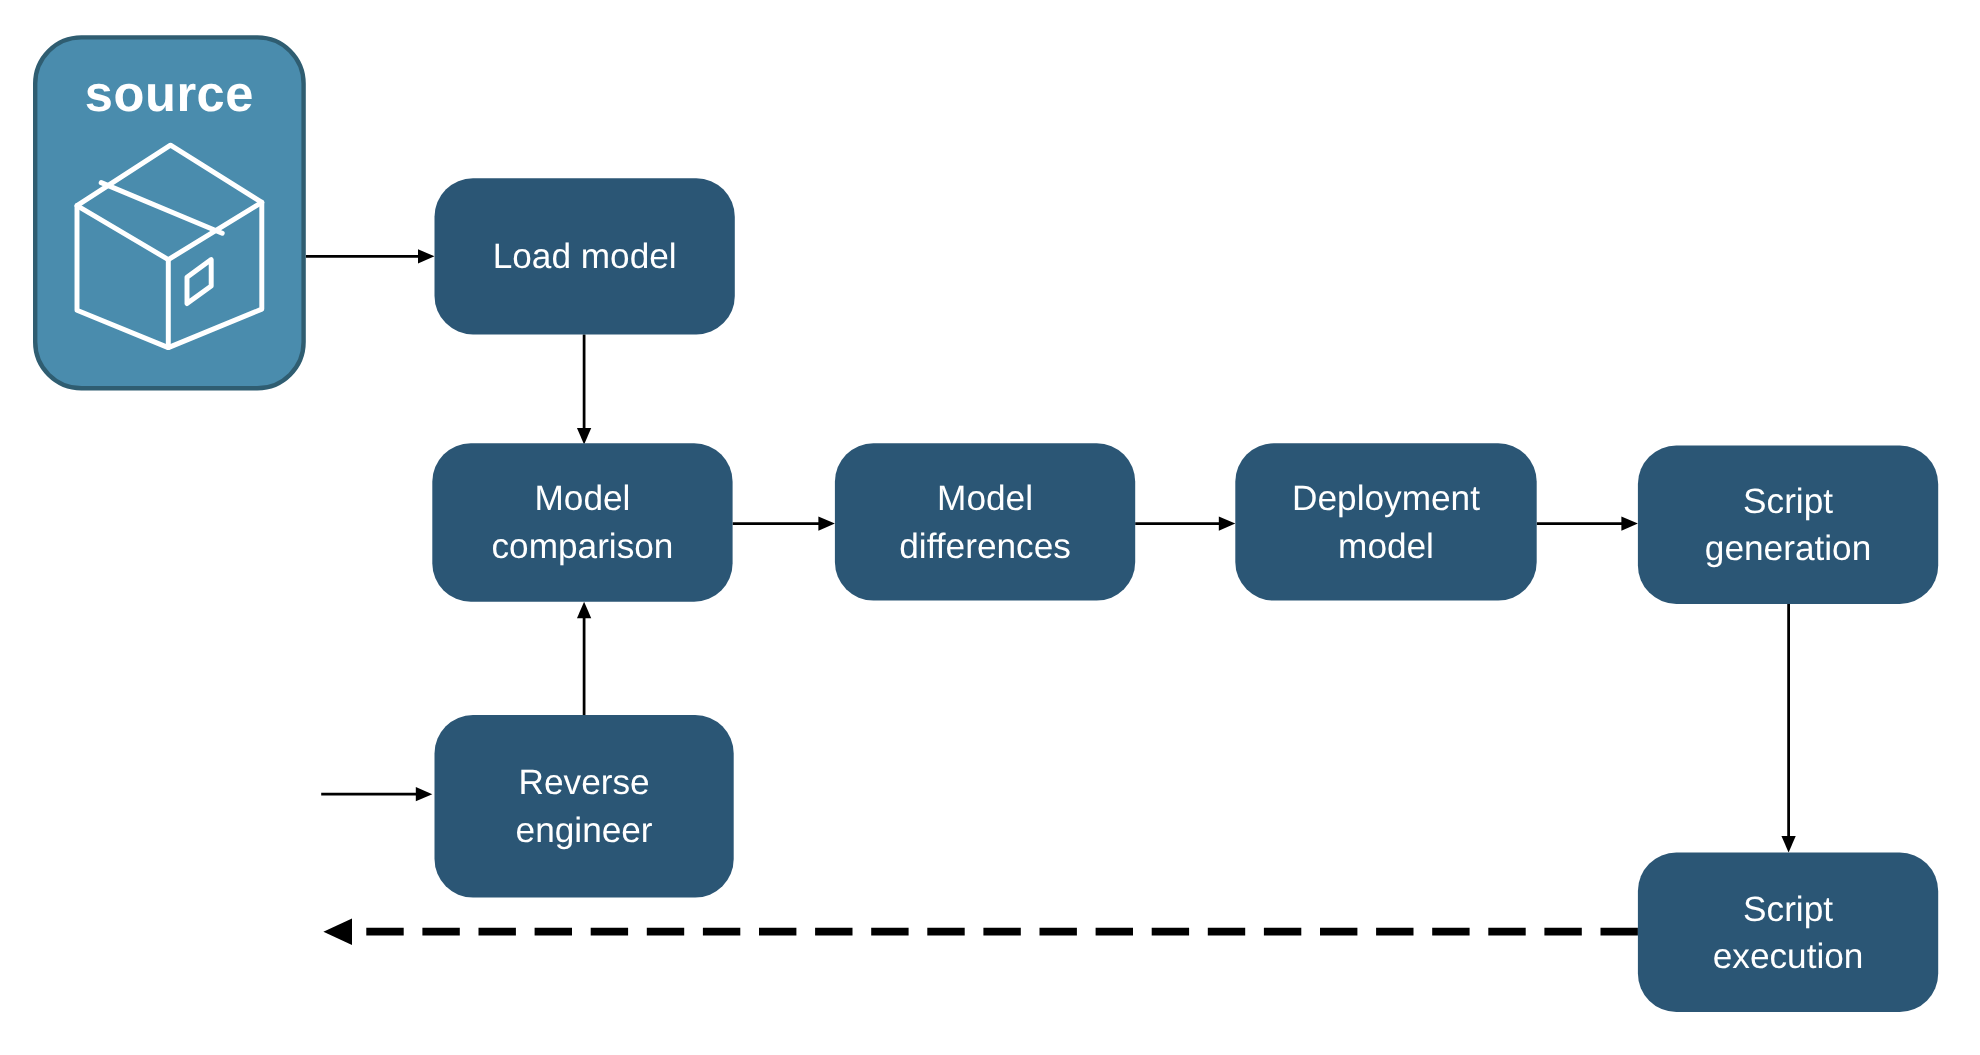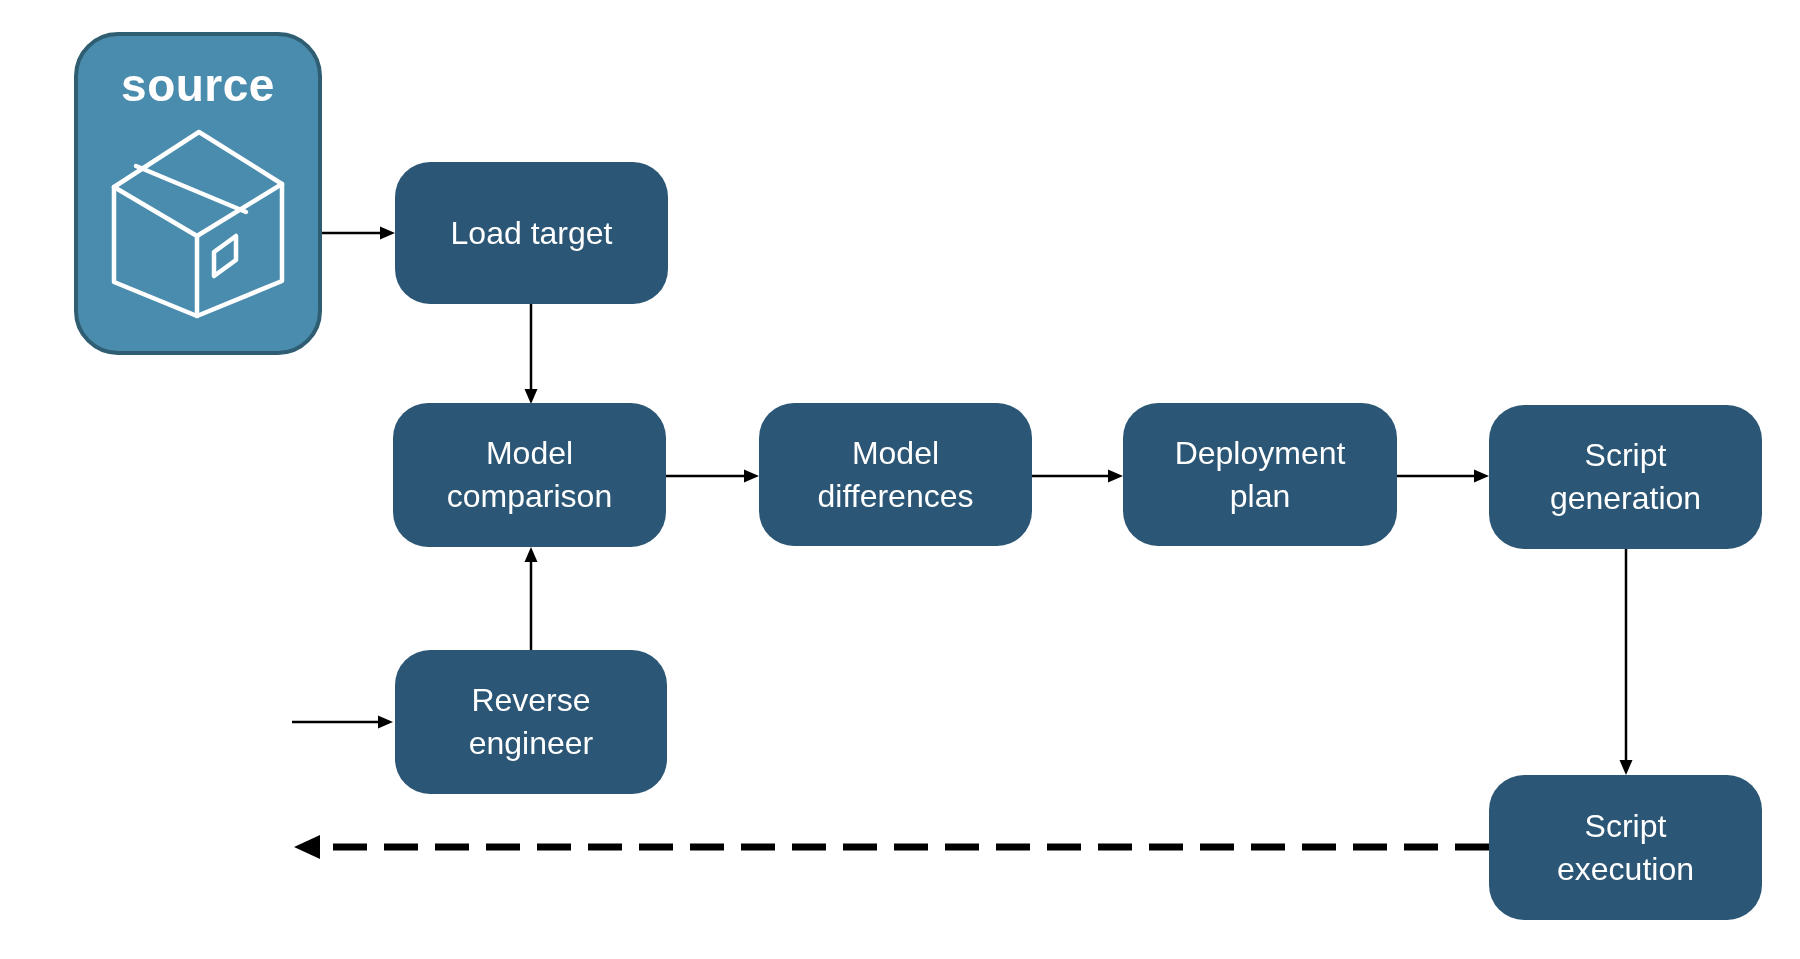--- a/index.html
+++ b/index.html
@@ -39,21 +39,20 @@
     font-size: 32px;
     line-height: 1.34;
     white-space: pre-line;
   }
   .endpoint {
     position: absolute;
     background: var(--endpoint-fill);
     border: 4px solid var(--endpoint-border);
     border-radius: 44px;
     color: var(--text);
-    margin-left: 44px;
   }
   .endpoint-label {
     position: absolute;
     left: 0; right: 0;
     text-align: center;
     font-size: 46px;
     font-weight: bold;
     letter-spacing: 0.5px;
   }
   .endpoint-icon { position: absolute; }
@@ -125,33 +124,33 @@
 
       <polygon class="icon-stroke" points="89,4 172,56 172,153 87,188 4,154 4,59"></polygon>
       <polyline class="icon-stroke" points="4,59 87,108 172,56"></polyline>
       <line class="icon-stroke" x1="87" y1="108" x2="87" y2="188"></line>
       <line class="icon-stroke" x1="26" y1="38" x2="136" y2="84"></line>
       <polygon class="icon-stroke" points="104,124 126,108 126,132 104,148"></polygon>
     </svg>
   </div>
 
 
-  <div class="node" style="left:395px; top:162px; width:273px; height:142px;">Load target</div>
+  <div class="node" style="left:395px; top:162px; width:273px; height:142px;">Load model</div>
 
   <div class="node" style="left:393px; top:403px; width:273px; height:144px;">Model
 comparison</div>
 
   <div class="node" style="left:759px; top:403px; width:273px; height:143px;">Model
 differences</div>
 
   <div class="node" style="left:1123px; top:403px; width:274px; height:143px;">Deployment
-plan</div>
+model</div>
 
   <div class="node" style="left:1489px; top:405px; width:273px; height:144px;">Script
 generation</div>
 
-  <div class="node" style="left:395px; top:650px; width:272px; height:144px;">Reverse
+  <div class="node" style="left:395px; top:650px; width:272px; height:166px;">Reverse
 engineer</div>
 
   <div class="node" style="left:1489px; top:775px; width:273px; height:145px;">Script
 execution</div>
 
 </div>
 
 </body></html>

